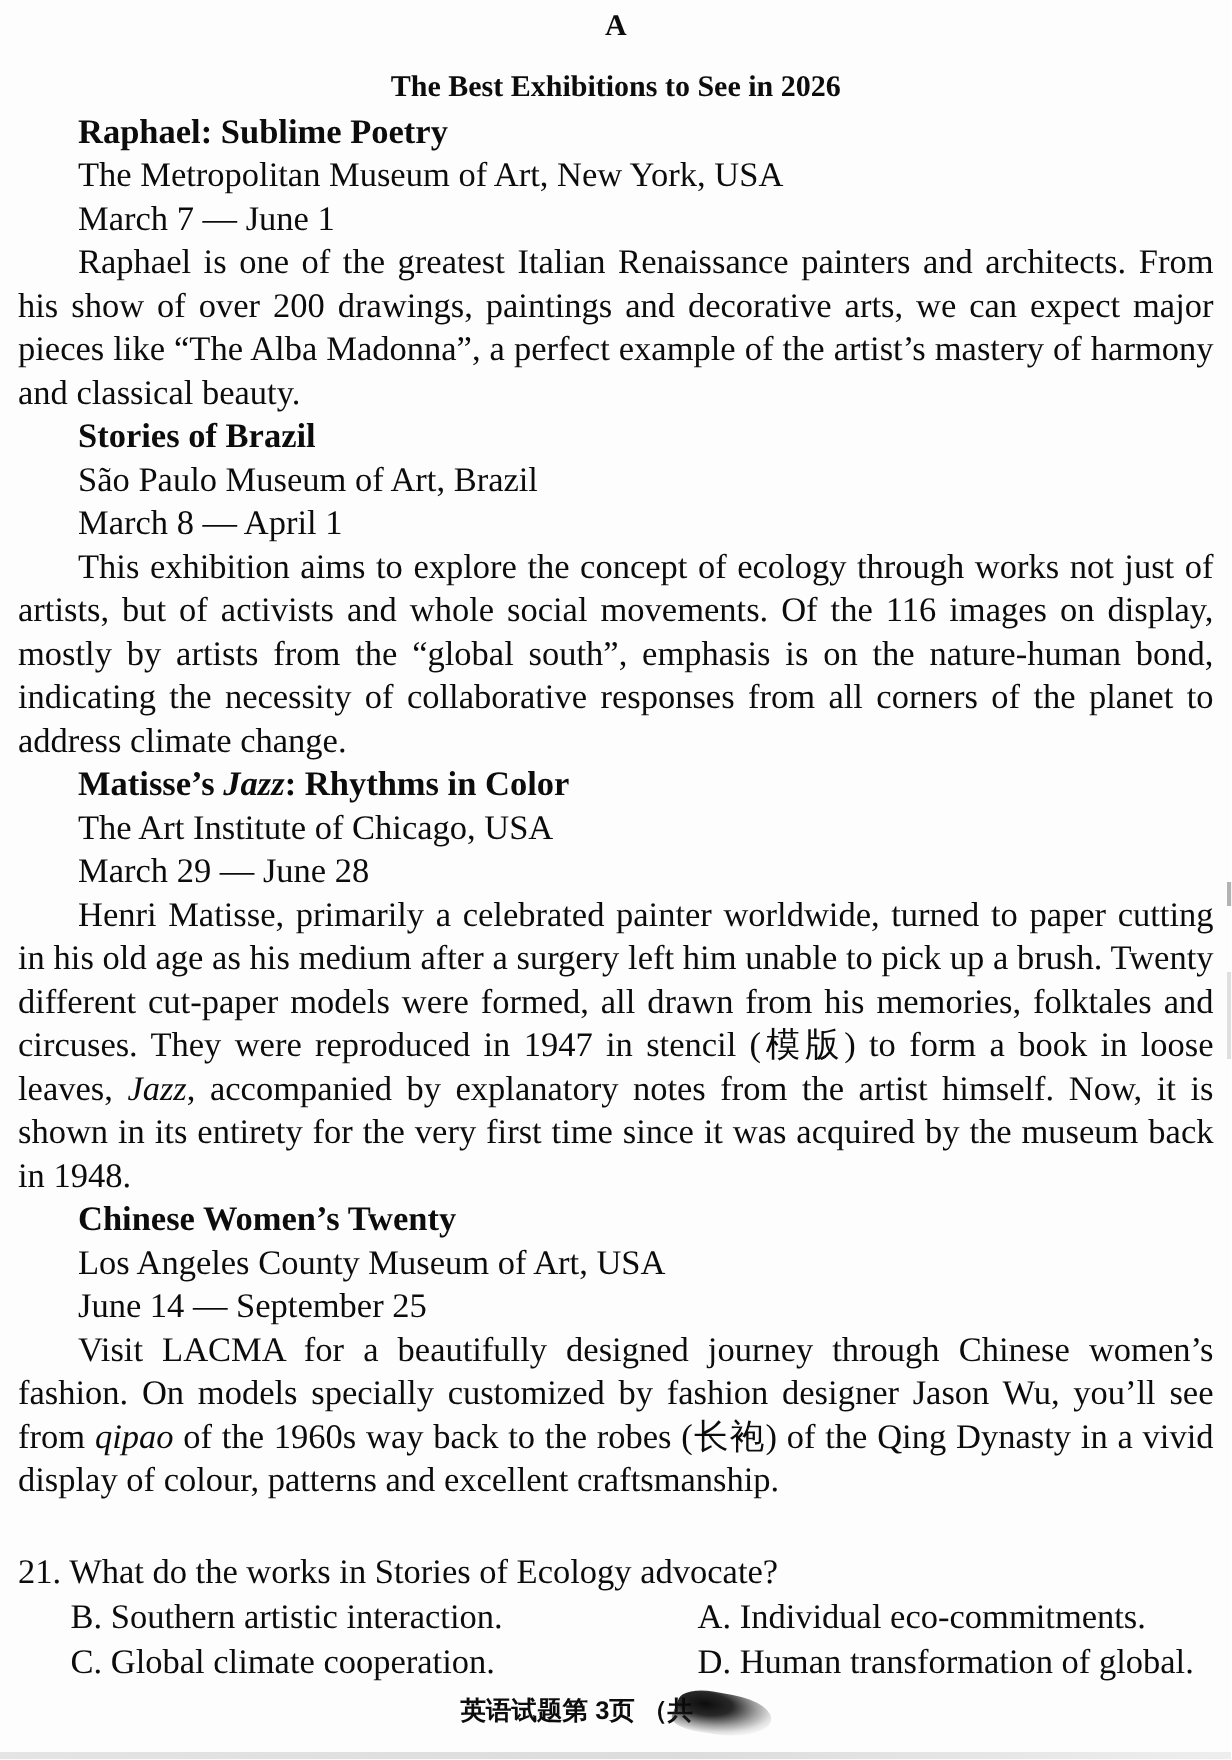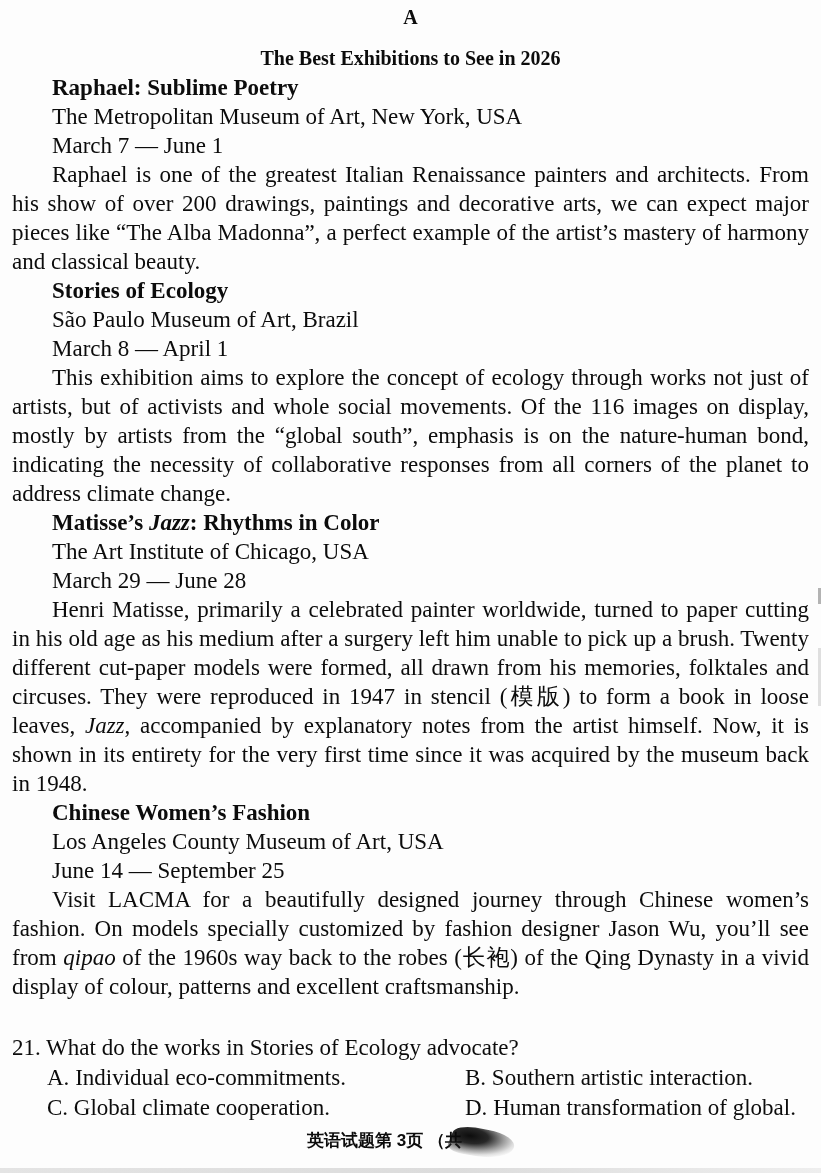--- a/index.html
+++ b/index.html
@@ -55,45 +55,45 @@
   <div class="content">
 
     <div>
       <div class="h-line"><span>Raphael: Sublime Poetry</span><i></i><span></span></div>
       <div class="plain-line">The Metropolitan Museum of Art, New York, USA</div>
       <div class="plain-line">March 7 — June 1</div>
       <p class="para"><span>Raphael is one of the greatest Italian Renaissance painters and architects. From his show of over 200 drawings, paintings and decorative arts, we can expect major pieces like “The Alba Madonna”, a perfect example of the artist’s mastery of harmony and classical beauty.</span><i></i><span></span></p>
     </div>
 
     <div>
-      <div class="h-line"><span>Stories of Ecology</span><i></i><span></span></div>
+      <div class="h-line"><span>Stories of Brazil</span><i></i><span></span></div>
       <div class="plain-line">São Paulo Museum of Art, Brazil</div>
       <div class="plain-line">March 8 — April 1</div>
       <p class="para"><span>This exhibition aims to explore the concept of ecology through works not just of artists, but of activists and whole social movements. Of the 116 images on display, mostly by artists from the “global south”, emphasis is on the nature-human bond, indicating the necessity of collaborative responses from all corners of the planet to address climate change.</span><i></i><span></span></p>
     </div>
 
     <div>
       <div class="h-line"><span>Matisse’s </span><i>Jazz</i><span>: Rhythms in Color</span></div>
       <div class="plain-line">The Art Institute of Chicago, USA</div>
       <div class="plain-line">March 29 — June 28</div>
       <p class="para"><span>Henri Matisse, primarily a celebrated painter worldwide, turned to paper cutting in his old age as his medium after a surgery left him unable to pick up a brush. Twenty different cut-paper models were formed, all drawn from his memories, folktales and circuses. They were reproduced in 1947 in stencil (模版) to form a book in loose leaves, </span><i>Jazz</i><span>, accompanied by explanatory notes from the artist himself. Now, it is shown in its entirety for the very first time since it was acquired by the museum back in 1948.</span></p>
     </div>
 
     <div>
-      <div class="h-line"><span>Chinese Women’s Fashion</span><i></i><span></span></div>
+      <div class="h-line"><span>Chinese Women’s Twenty</span><i></i><span></span></div>
       <div class="plain-line">Los Angeles County Museum of Art, USA</div>
       <div class="plain-line">June 14 — September 25</div>
       <p class="para"><span>Visit LACMA for a beautifully designed journey through Chinese women’s fashion. On models specially customized by fashion designer Jason Wu, you’ll see from </span><i>qipao</i><span> of the 1960s way back to the robes (长袍) of the Qing Dynasty in a vivid display of colour, patterns and excellent craftsmanship.</span></p>
     </div>
 
     <div class="q-block">
       <div class="q-line"><span>21.</span> <span>What do the works in Stories of Ecology advocate?</span></div>
       <div class="opts">
+        <div class="opt"><span>B.</span> <span>Southern artistic interaction.</span></div>
         <div class="opt"><span>A.</span> <span>Individual eco-commitments.</span></div>
-        <div class="opt"><span>B.</span> <span>Southern artistic interaction.</span></div>
         <div class="opt"><span>C.</span> <span>Global climate cooperation.</span></div>
         <div class="opt"><span>D.</span> <span>Human transformation of global.</span></div>
       </div>
     </div>
 
   </div>
 
   <div class="footer cn">
     <span>英语试题第 3页 （共</span>
     <span class="ink-blob"></span>

